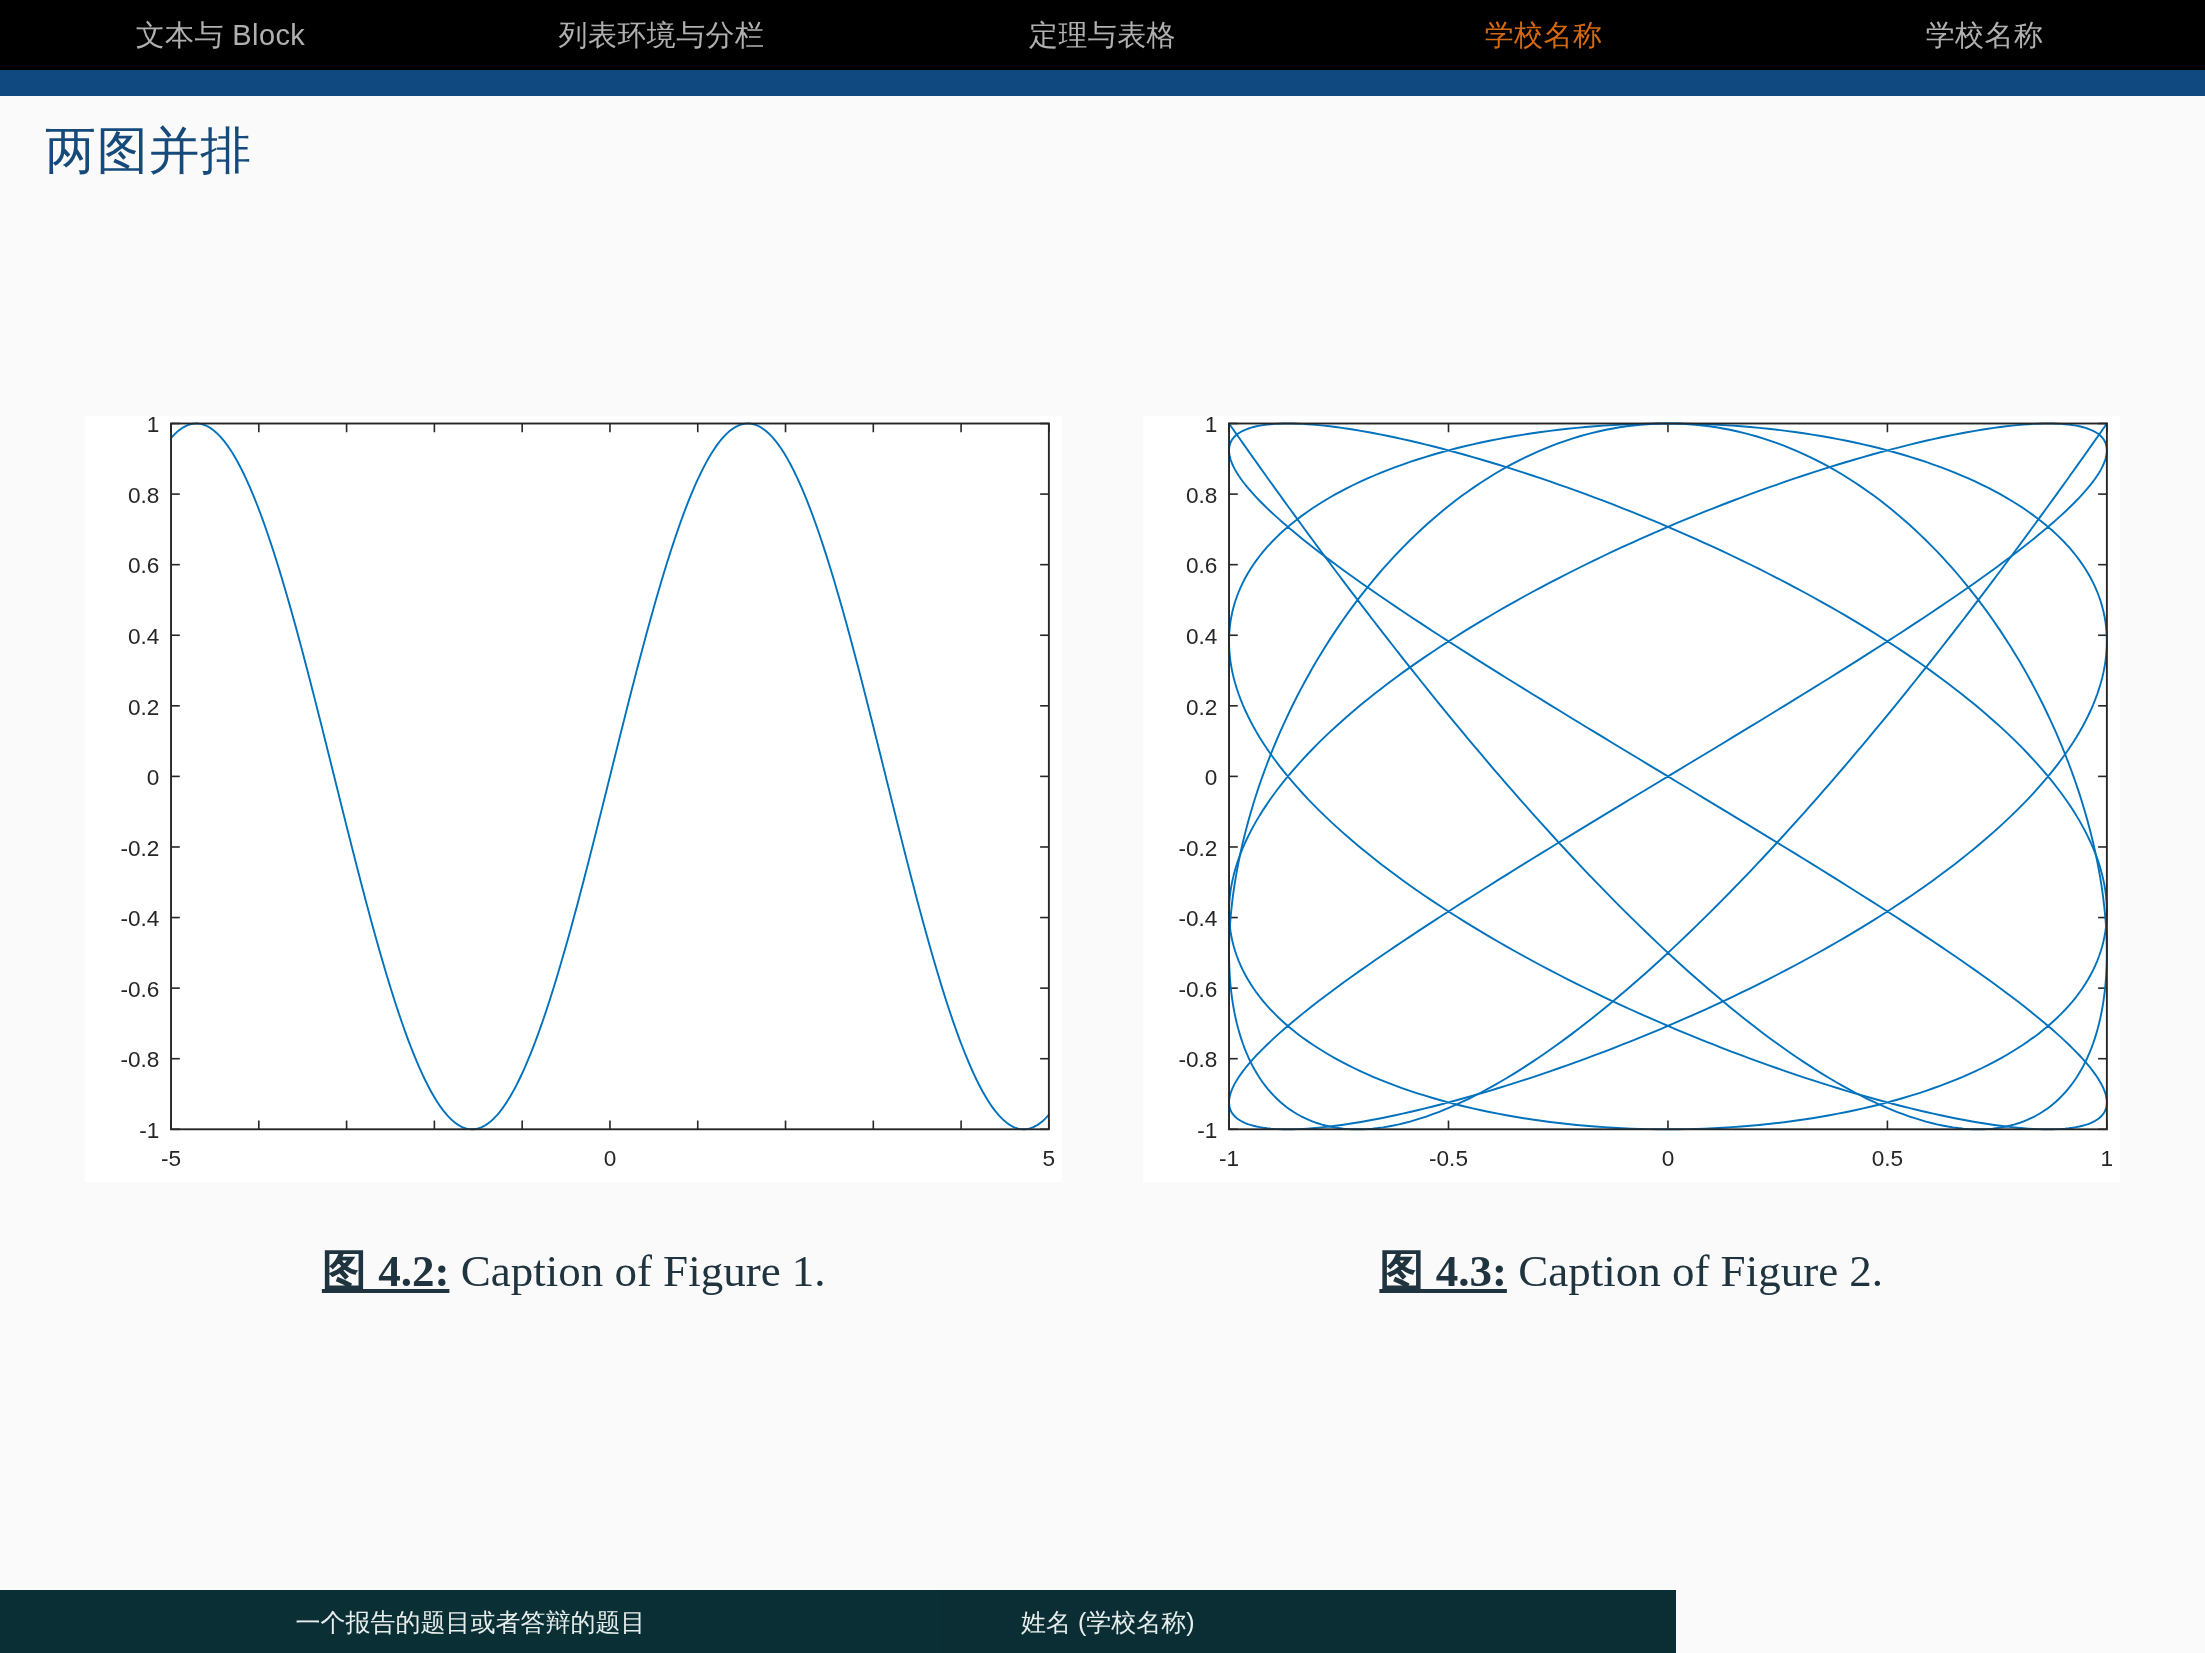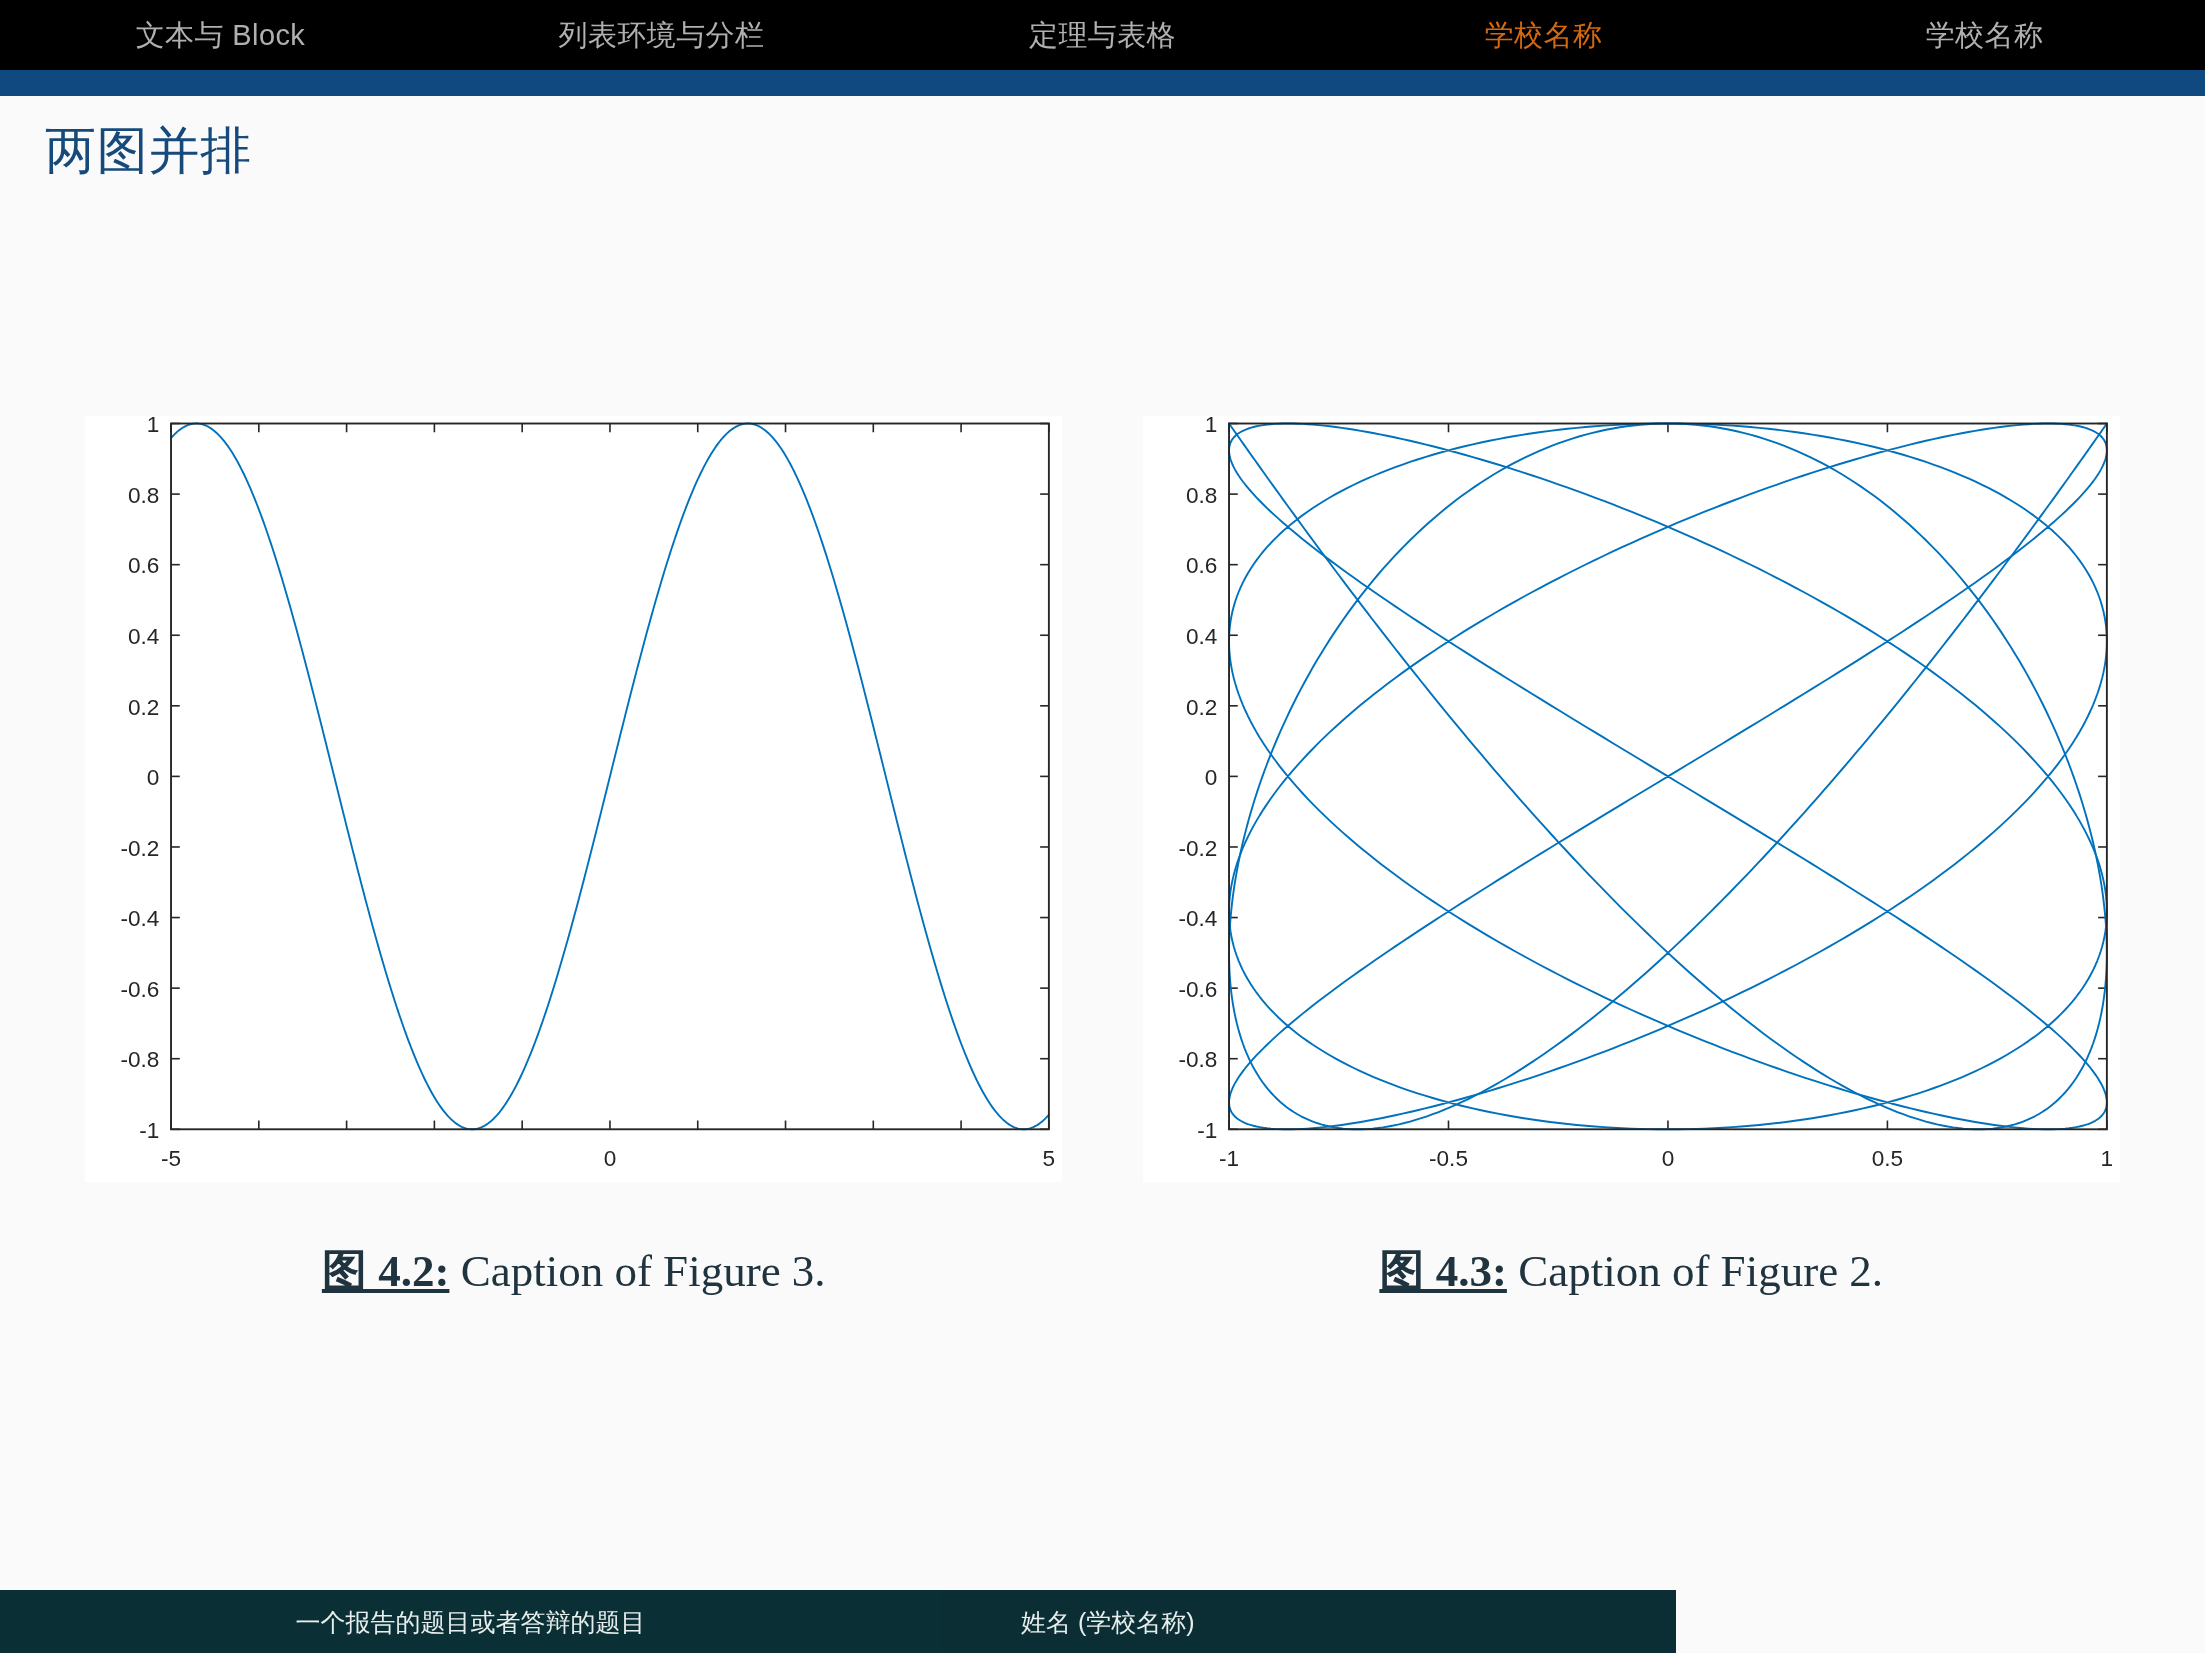--- a/index.html
+++ b/index.html
@@ -196,21 +196,21 @@
             <text x="102" y="22" text-anchor="end" class="ax-label">1</text>
             <text x="118" y="1028" text-anchor="middle" class="ax-label">-5</text>
             <text x="720" y="1028" text-anchor="middle" class="ax-label">0</text>
             <text x="1322" y="1028" text-anchor="middle" class="ax-label">5</text>
             <polyline points="118.00,29.88 120.01,27.66 122.01,25.56 124.02,23.60 126.03,21.77 128.03,20.06 130.04,18.49 132.05,17.05 134.05,15.75 136.06,14.58 138.07,13.54 140.07,12.63 142.08,11.86 144.09,11.22 146.09,10.71 148.10,10.34 150.11,10.11 152.11,10.00 154.12,10.04 156.13,10.20 158.13,10.51 160.14,10.94 162.15,11.51 164.15,12.22 166.16,13.05 168.17,14.03 170.17,15.13 172.18,16.37 174.19,17.74 176.19,19.24 178.20,20.88 180.21,22.64 182.21,24.54 184.22,26.57 186.23,28.72 188.23,31.01 190.24,33.42 192.25,35.97 194.25,38.64 196.26,41.43 198.27,44.36 200.27,47.40 202.28,50.58 204.29,53.87 206.29,57.29 208.30,60.83 210.31,64.48 212.31,68.26 214.32,72.16 216.33,76.17 218.33,80.30 220.34,84.54 222.35,88.90 224.35,93.37 226.36,97.95 228.37,102.65 230.37,107.45 232.38,112.35 234.39,117.37 236.39,122.49 238.40,127.71 240.41,133.03 242.41,138.45 244.42,143.98 246.43,149.60 248.43,155.31 250.44,161.12 252.45,167.02 254.45,173.02 256.46,179.10 258.47,185.27 260.47,191.52 262.48,197.86 264.49,204.28 266.49,210.78 268.50,217.36 270.51,224.02 272.51,230.75 274.52,237.56 276.53,244.44 278.53,251.38 280.54,258.40 282.55,265.47 284.55,272.62 286.56,279.82 288.57,287.08 290.57,294.40 292.58,301.78 294.59,309.21 296.59,316.69 298.60,324.22 300.61,331.80 302.61,339.42 304.62,347.09 306.63,354.79 308.63,362.54 310.64,370.32 312.65,378.13 314.65,385.98 316.66,393.86 318.67,401.77 320.67,409.70 322.68,417.65 324.69,425.63 326.69,433.62 328.70,441.63 330.71,449.66 332.71,457.70 334.72,465.75 336.73,473.80 338.73,481.87 340.74,489.93 342.75,498.00 344.75,506.06 346.76,514.13 348.77,522.18 350.77,530.23 352.78,538.27 354.79,546.30 356.79,554.31 358.80,562.30 360.81,570.28 362.81,578.23 364.82,586.16 366.83,594.07 368.83,601.95 370.84,609.80 372.85,617.61 374.85,625.39 376.86,633.14 378.87,640.85 380.87,648.51 382.88,656.13 384.89,663.71 386.89,671.24 388.90,678.72 390.91,686.15 392.91,693.53 394.92,700.85 396.93,708.12 398.93,715.32 400.94,722.46 402.95,729.54 404.95,736.56 406.96,743.50 408.97,750.38 410.97,757.19 412.98,763.92 414.99,770.58 416.99,777.16 419.00,783.66 421.01,790.08 423.01,796.42 425.02,802.68 427.03,808.85 429.03,814.93 431.04,820.92 433.05,826.83 435.05,832.64 437.06,838.35 439.07,843.97 441.07,849.50 443.08,854.92 445.09,860.25 447.09,865.47 449.10,870.59 451.11,875.60 453.11,880.51 455.12,885.31 457.13,890.00 459.13,894.59 461.14,899.06 463.15,903.42 465.15,907.66 467.16,911.79 469.17,915.81 471.17,919.70 473.18,923.48 475.19,927.14 477.19,930.68 479.20,934.10 481.21,937.40 483.21,940.57 485.22,943.62 487.23,946.54 489.23,949.34 491.24,952.01 493.25,954.55 495.25,956.97 497.26,959.26 499.27,961.42 501.27,963.44 503.28,965.34 505.29,967.11 507.29,968.75 509.30,970.25 511.31,971.62 513.31,972.86 515.32,973.97 517.33,974.94 519.33,975.78 521.34,976.48 523.35,977.05 525.35,977.49 527.36,977.79 529.37,977.96 531.37,978.00 533.38,977.90 535.39,977.66 537.39,977.29 539.40,976.79 541.41,976.15 543.41,975.38 545.42,974.47 547.43,973.43 549.43,972.26 551.44,970.96 553.45,969.52 555.45,967.95 557.46,966.25 559.47,964.42 561.47,962.46 563.48,960.36 565.49,958.14 567.49,955.79 569.50,953.31 571.51,950.70 573.51,947.97 575.52,945.11 577.53,942.12 579.53,939.01 581.54,935.78 583.55,932.42 585.55,928.94 587.56,925.34 589.57,921.63 591.57,917.79 593.58,913.83 595.59,909.76 597.59,905.57 599.60,901.27 601.61,896.86 603.61,892.33 605.62,887.69 607.63,882.95 609.63,878.09 611.64,873.13 613.65,868.06 615.65,862.89 617.66,857.62 619.67,852.25 621.67,846.77 623.68,841.20 625.69,835.53 627.69,829.77 629.70,823.91 631.71,817.97 633.71,811.93 635.72,805.80 637.73,799.59 639.73,793.29 641.74,786.91 643.75,780.45 645.75,773.91 647.76,767.29 649.77,760.59 651.77,753.82 653.78,746.98 655.79,740.07 657.79,733.09 659.80,726.04 661.81,718.93 663.81,711.76 665.82,704.52 667.83,697.23 669.83,689.88 671.84,682.48 673.85,675.02 675.85,667.52 677.86,659.96 679.87,652.36 681.87,644.72 683.88,637.03 685.89,629.31 687.89,621.54 689.90,613.74 691.91,605.91 693.91,598.05 695.92,590.16 697.93,582.24 699.93,574.29 701.94,566.33 703.95,558.34 705.95,550.34 707.96,542.32 709.97,534.29 711.97,526.24 713.98,518.19 715.99,510.13 717.99,502.07 720.00,494.00 722.01,485.93 724.01,477.87 726.02,469.81 728.03,461.76 730.03,453.71 732.04,445.68 734.05,437.66 736.05,429.66 738.06,421.67 740.07,413.71 742.07,405.76 744.08,397.84 746.09,389.95 748.09,382.09 750.10,374.26 752.11,366.46 754.11,358.69 756.12,350.97 758.13,343.28 760.13,335.64 762.14,328.04 764.15,320.48 766.15,312.98 768.16,305.52 770.17,298.12 772.17,290.77 774.18,283.48 776.19,276.24 778.19,269.07 780.20,261.96 782.21,254.91 784.21,247.93 786.22,241.02 788.23,234.18 790.23,227.41 792.24,220.71 794.25,214.09 796.25,207.55 798.26,201.09 800.27,194.71 802.27,188.41 804.28,182.20 806.29,176.07 808.29,170.03 810.30,164.09 812.31,158.23 814.31,152.47 816.32,146.80 818.33,141.23 820.33,135.75 822.34,130.38 824.35,125.11 826.35,119.94 828.36,114.87 830.37,109.91 832.37,105.05 834.38,100.31 836.39,95.67 838.39,91.14 840.40,86.73 842.41,82.43 844.41,78.24 846.42,74.17 848.43,70.21 850.43,66.37 852.44,62.66 854.45,59.06 856.45,55.58 858.46,52.22 860.47,48.99 862.47,45.88 864.48,42.89 866.49,40.03 868.49,37.30 870.50,34.69 872.51,32.21 874.51,29.86 876.52,27.64 878.53,25.54 880.53,23.58 882.54,21.75 884.55,20.05 886.55,18.48 888.56,17.04 890.57,15.74 892.57,14.57 894.58,13.53 896.59,12.62 898.59,11.85 900.60,11.21 902.61,10.71 904.61,10.34 906.62,10.10 908.63,10.00 910.63,10.04 912.64,10.21 914.65,10.51 916.65,10.95 918.66,11.52 920.67,12.22 922.67,13.06 924.68,14.03 926.69,15.14 928.69,16.38 930.70,17.75 932.71,19.25 934.71,20.89 936.72,22.66 938.73,24.56 940.73,26.58 942.74,28.74 944.75,31.03 946.75,33.45 948.76,35.99 950.77,38.66 952.77,41.46 954.78,44.38 956.79,47.43 958.79,50.60 960.80,53.90 962.81,57.32 964.81,60.86 966.82,64.52 968.83,68.30 970.83,72.19 972.84,76.21 974.85,80.34 976.85,84.58 978.86,88.94 980.87,93.41 982.87,98.00 984.88,102.69 986.89,107.49 988.89,112.40 990.90,117.41 992.91,122.53 994.91,127.75 996.92,133.08 998.93,138.50 1000.93,144.03 1002.94,149.65 1004.95,155.36 1006.95,161.17 1008.96,167.08 1010.97,173.07 1012.97,179.15 1014.98,185.32 1016.99,191.58 1018.99,197.92 1021.00,204.34 1023.01,210.84 1025.01,217.42 1027.02,224.08 1029.03,230.81 1031.03,237.62 1033.04,244.50 1035.05,251.44 1037.05,258.46 1039.06,265.54 1041.07,272.68 1043.07,279.88 1045.08,287.15 1047.09,294.47 1049.09,301.85 1051.10,309.28 1053.11,316.76 1055.11,324.29 1057.12,331.87 1059.13,339.49 1061.13,347.15 1063.14,354.86 1065.15,362.61 1067.15,370.39 1069.16,378.20 1071.17,386.05 1073.17,393.93 1075.18,401.84 1077.19,409.77 1079.19,417.72 1081.20,425.70 1083.21,433.69 1085.21,441.70 1087.22,449.73 1089.23,457.77 1091.23,465.82 1093.24,473.87 1095.25,481.94 1097.25,490.00 1099.26,498.07 1101.27,506.13 1103.27,514.20 1105.28,522.25 1107.29,530.30 1109.29,538.34 1111.30,546.37 1113.31,554.38 1115.31,562.37 1117.32,570.35 1119.33,578.30 1121.33,586.23 1123.34,594.14 1125.35,602.02 1127.35,609.87 1129.36,617.68 1131.37,625.46 1133.37,633.21 1135.38,640.91 1137.39,648.58 1139.39,656.20 1141.40,663.78 1143.41,671.31 1145.41,678.79 1147.42,686.22 1149.43,693.60 1151.43,700.92 1153.44,708.18 1155.45,715.38 1157.45,722.53 1159.46,729.60 1161.47,736.62 1163.47,743.56 1165.48,750.44 1167.49,757.25 1169.49,763.98 1171.50,770.64 1173.51,777.22 1175.51,783.72 1177.52,790.14 1179.53,796.48 1181.53,802.73 1183.54,808.90 1185.55,814.98 1187.55,820.98 1189.56,826.88 1191.57,832.69 1193.57,838.40 1195.58,844.02 1197.59,849.55 1199.59,854.97 1201.60,860.29 1203.61,865.51 1205.61,870.63 1207.62,875.65 1209.63,880.55 1211.63,885.35 1213.64,890.05 1215.65,894.63 1217.65,899.10 1219.66,903.46 1221.67,907.70 1223.67,911.83 1225.68,915.84 1227.69,919.74 1229.69,923.52 1231.70,927.17 1233.71,930.71 1235.71,934.13 1237.72,937.42 1239.73,940.60 1241.73,943.64 1243.74,946.57 1245.75,949.36 1247.75,952.03 1249.76,954.58 1251.77,956.99 1253.77,959.28 1255.78,961.43 1257.79,963.46 1259.79,965.36 1261.80,967.12 1263.81,968.76 1265.81,970.26 1267.82,971.63 1269.83,972.87 1271.83,973.97 1273.84,974.95 1275.85,975.78 1277.85,976.49 1279.86,977.06 1281.87,977.49 1283.87,977.80 1285.88,977.96 1287.89,978.00 1289.89,977.89 1291.90,977.66 1293.91,977.29 1295.91,976.78 1297.92,976.14 1299.93,975.37 1301.93,974.46 1303.94,973.42 1305.95,972.25 1307.95,970.95 1309.96,969.51 1311.97,967.94 1313.97,966.23 1315.98,964.40 1317.99,962.44 1319.99,960.34 1322.00,958.12" fill="none" stroke="#0072bd" stroke-width="2.6" stroke-linejoin="round" stroke-linecap="round"></polyline>
             <rect x="118" y="10" width="1204" height="968" fill="none" stroke="#262626" stroke-width="2.6"></rect>
           </svg>
       </div>
       <div class="caption">
         <span class="cap-label">图 4.2:</span>
-        <span>Caption of Figure 3.</span>
+        <span>Caption of Figure 1.</span>
       </div>
     </div>
 
     <div class="fig-col right">
       <div class="plot-box">
         <svg id="chart1" width="977" height="766" viewBox="0 0 1340 1050">
             <rect x="0" y="0" width="1340" height="1050" fill="#ffffff"></rect>
             <line x1="118" y1="978" x2="130" y2="978" stroke="#262626" stroke-width="2.2"></line>
             <line x1="1322" y1="978" x2="1310" y2="978" stroke="#262626" stroke-width="2.2"></line>
             <line x1="118" y1="881.2" x2="130" y2="881.2" stroke="#262626" stroke-width="2.2"></line>

